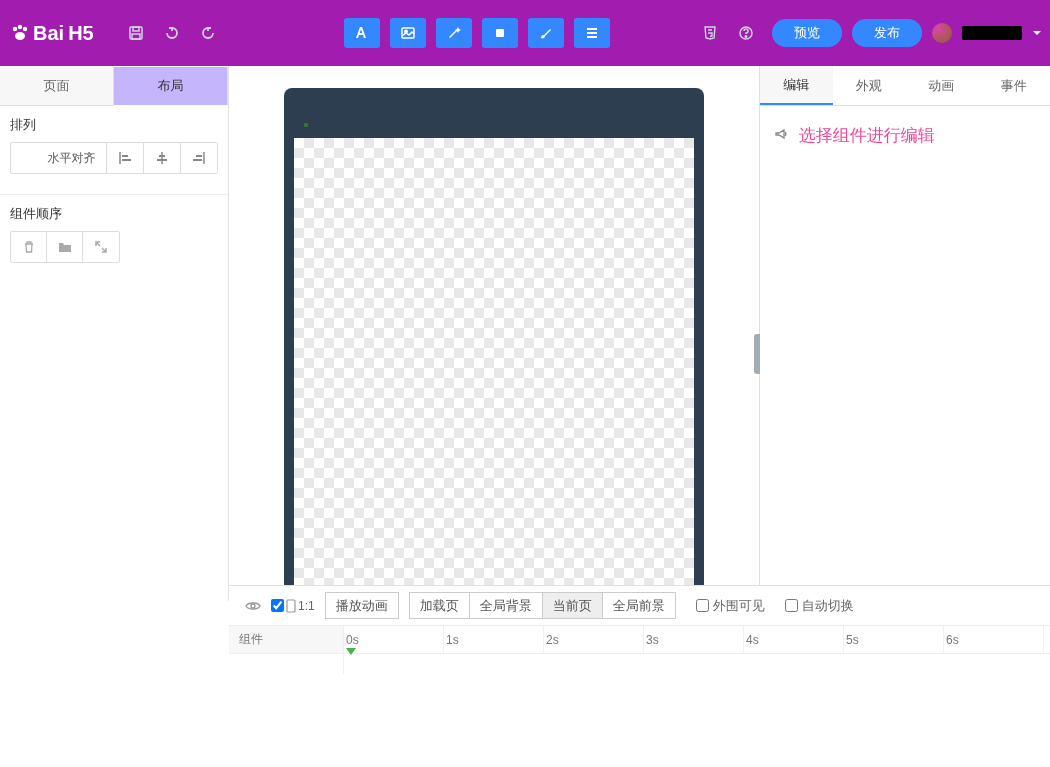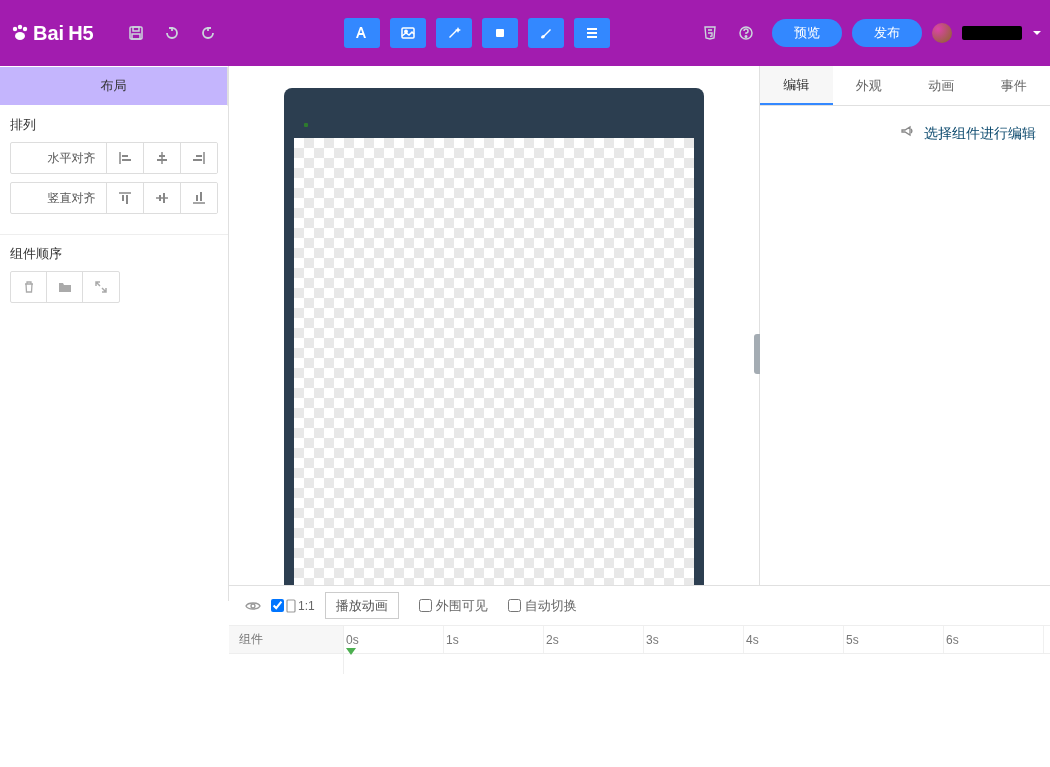--- a/index.html
+++ b/index.html
@@ -42,21 +42,21 @@
 .canvas-outer { width: 420px; height: 560px; background: #2c3e50; border-radius: 8px 8px 0 0; padding: 50px 10px 10px 10px; position: relative; }
 .canvas-inner { width: 100%; height: 100%; background-image: linear-gradient(45deg,#e8e8e8 25%,transparent 25%), linear-gradient(-45deg,#e8e8e8 25%,transparent 25%), linear-gradient(45deg,transparent 75%,#e8e8e8 75%), linear-gradient(-45deg,transparent 75%,#e8e8e8 75%); background-size: 20px 20px; background-position: 0 0, 0 10px, 10px -10px, -10px 0px; background-color: #fff; }
 .green-dot { position: absolute; top: 35px; left: 20px; width: 4px; height: 4px; background: #2d7a2d; border-radius: 1px; }
 
 
 .right-panel { width: 291px; background: #fff; border-left: 1px solid #e0e0e0; display: flex; flex-direction: column; position: relative; }
 .rp-handle { position: absolute; left: -6px; top: 50%; width: 6px; height: 40px; background: #a4acb3; border-radius: 3px 0 0 3px; }
 .rp-tabs { display: flex; height: 40px; border-bottom: 1px solid #e0e0e0; }
 .rp-tab { flex: 1; display: flex; align-items: center; justify-content: center; cursor: pointer; color: #666; }
 .rp-tab.active { color: #333; border-bottom: 2px solid #3388ff; background: #f7f7f7; }
-.rp-content { padding: 18px 14px; color: #0c4a6e; font-size: 14px; text-align: right; }
+.rp-content { padding: 18px 14px; color: #ec4899; font-size: 17px; }
 .rp-icon { margin-right: 6px; }
 
 
 .bottom { position: absolute; bottom: 0; left: 229px; right: 0; height: 182px; background: #fff; border-top: 1px solid #e0e0e0; }
 .bt-toolbar { height: 40px; display: flex; align-items: center; padding: 0 16px; border-bottom: 1px solid #eee; gap: 10px; }
 .bt-icon { color: #999; cursor: pointer; }
 .ratio-box { display: flex; align-items: center; gap: 2px; font-size: 12px; color: #666; }
 .bt-btn { height: 27px; padding: 0 10px; border: 1px solid #ccc; display: flex; align-items: center; font-size: 13px; color: #555; cursor: pointer; background: #fff; }
 .bt-btn.active { background: #eee; }
 .seg { display: flex; }
@@ -182,20 +182,21 @@
           <path d="M1 3 L5 7 L9 3 Z"></path>
         </svg>
     </span>
   </div>
 </div>
 
 <div class="main">
 
   <div class="left-panel">
     <div class="lp-tabs">
+      <div class="lp-tab">页面</div>
       <div class="lp-tab active">布局</div>
     </div>
 
     <div class="lp-section">
       <div class="lp-section-title">排列</div>
 
       <div class="align-row">
         <div class="align-label">水平对齐</div>
         <div class="align-btn">
           <svg width="16" height="16" viewBox="0 0 16 16" fill="none" stroke="#888" stroke-width="1.5">
@@ -213,44 +214,20 @@
         </div>
         <div class="align-btn">
           <svg width="16" height="16" viewBox="0 0 16 16" fill="none" stroke="#888" stroke-width="1.5">
               <line x1="13" y1="2" x2="13" y2="14"></line>
               <rect x="5" y="5" width="6" height="2" fill="#888" stroke="none"></rect>
               <rect x="2" y="9" width="9" height="2" fill="#888" stroke="none"></rect>
             </svg>
         </div>
       </div>
 
-      <div class="align-row">
-        <div class="align-label">竖直对齐</div>
-        <div class="align-btn">
-          <svg width="16" height="16" viewBox="0 0 16 16" fill="none" stroke="#888" stroke-width="1.5">
-              <line x1="2" y1="3" x2="14" y2="3"></line>
-              <rect x="5" y="5" width="2" height="6" fill="#888" stroke="none"></rect>
-              <rect x="9" y="5" width="2" height="9" fill="#888" stroke="none"></rect>
-            </svg>
-        </div>
-        <div class="align-btn">
-          <svg width="16" height="16" viewBox="0 0 16 16" fill="none" stroke="#888" stroke-width="1.5">
-              <line x1="2" y1="8" x2="14" y2="8"></line>
-              <rect x="5" y="5" width="2" height="6" fill="#888" stroke="none"></rect>
-              <rect x="9" y="3" width="2" height="10" fill="#888" stroke="none"></rect>
-            </svg>
-        </div>
-        <div class="align-btn">
-          <svg width="16" height="16" viewBox="0 0 16 16" fill="none" stroke="#888" stroke-width="1.5">
-              <line x1="2" y1="13" x2="14" y2="13"></line>
-              <rect x="5" y="5" width="2" height="6" fill="#888" stroke="none"></rect>
-              <rect x="9" y="2" width="2" height="9" fill="#888" stroke="none"></rect>
-            </svg>
-        </div>
-      </div>
     </div>
 
     <div class="lp-section" style="border-bottom:none">
       <div class="lp-section-title">组件顺序</div>
       <div class="order-btns">
         <div class="order-btn">
           <svg width="14" height="14" viewBox="0 0 14 14" fill="none" stroke="#aaa" stroke-width="1.3">
               <path d="M3 4 L11 4 M5 4 L5 2 L9 2 L9 4 M4 4 L4.5 12 L9.5 12 L10 4"></path>
             </svg>
         </div>
@@ -305,20 +282,26 @@
     <div class="ratio-box">
       <input type="checkbox" checked="" style="">
       <span>
         <svg width="10" height="14" viewBox="0 0 10 14" fill="none" stroke="#999" stroke-width="1.2">
             <rect x="1" y="1" width="8" height="12" rx="1"></rect>
           </svg>
       </span>
       <span>1:1</span>
     </div>
     <div class="bt-btn">播放动画</div>
+    <div class="seg">
+      <div class="bt-btn">加载页</div>
+      <div class="bt-btn">全局背景</div>
+      <div class="bt-btn active">当前页</div>
+      <div class="bt-btn">全局前景</div>
+    </div>
     <label class="bt-check">
       <input type="checkbox" style="">
       <span>外围可见</span>
     </label>
     <label class="bt-check">
       <input type="checkbox" style="">
       <span>自动切换</span>
     </label>
   </div>
 

